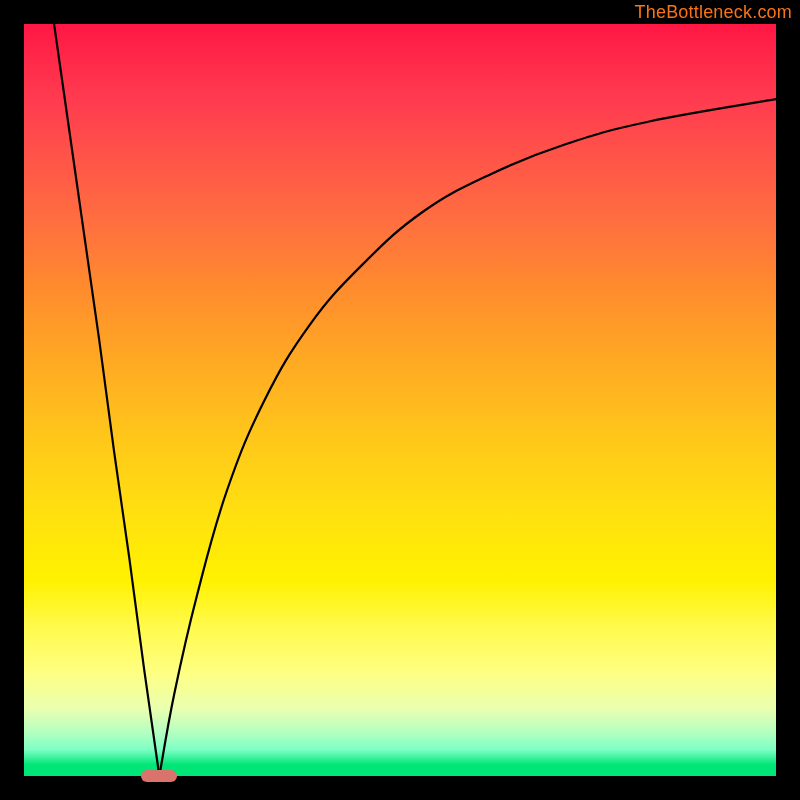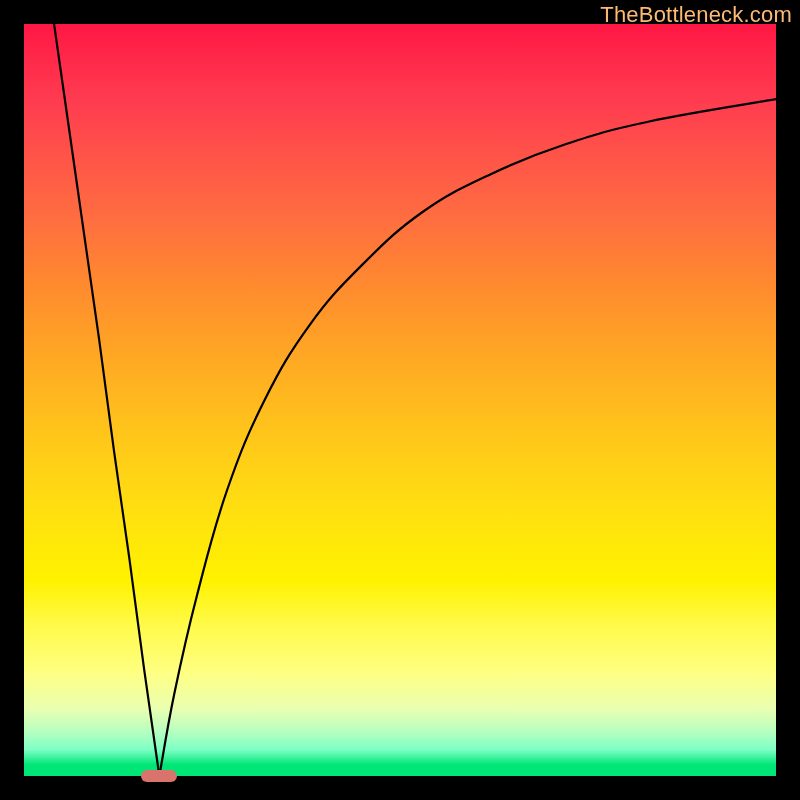--- a/index.html
+++ b/index.html
@@ -43,22 +43,22 @@
       #b8ffc0 94%,
       #7dffc5 96.5%,
       #00e676 98.5%,
       #00e676 100%
     );
   }
   .watermark {
     position: absolute;
     top: 2px;
     right: 8px;
-    color: #fdba74;
-    font-size: 22px;
+    color: #f97316;
+    font-size: 18px;
     font-weight: 500;
     letter-spacing: 0.2px;
     z-index: 10;
   }
   svg.curves {
     position: absolute;
     left: 0;
     top: 0;
     width: 100%;
     height: 100%;

